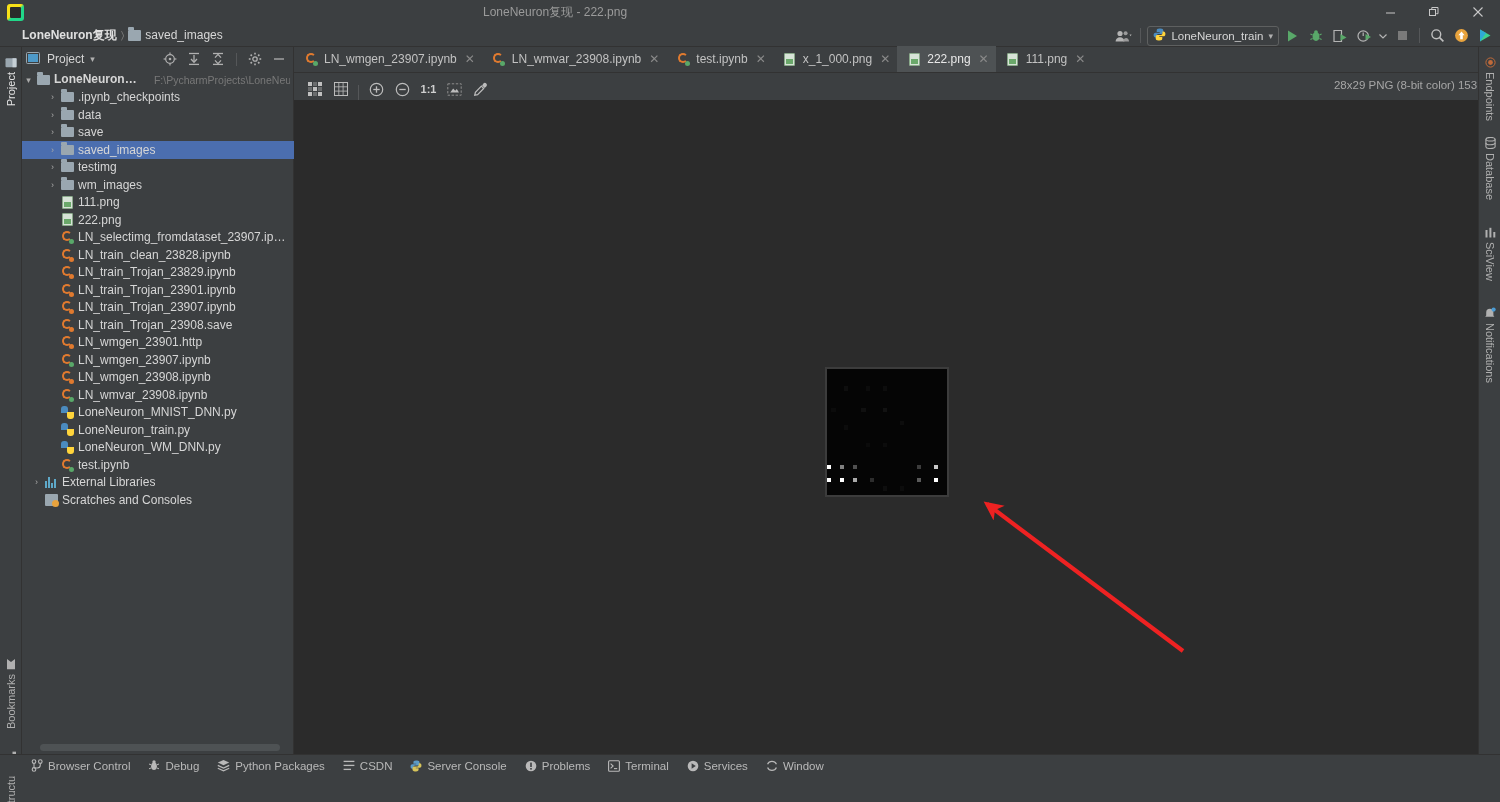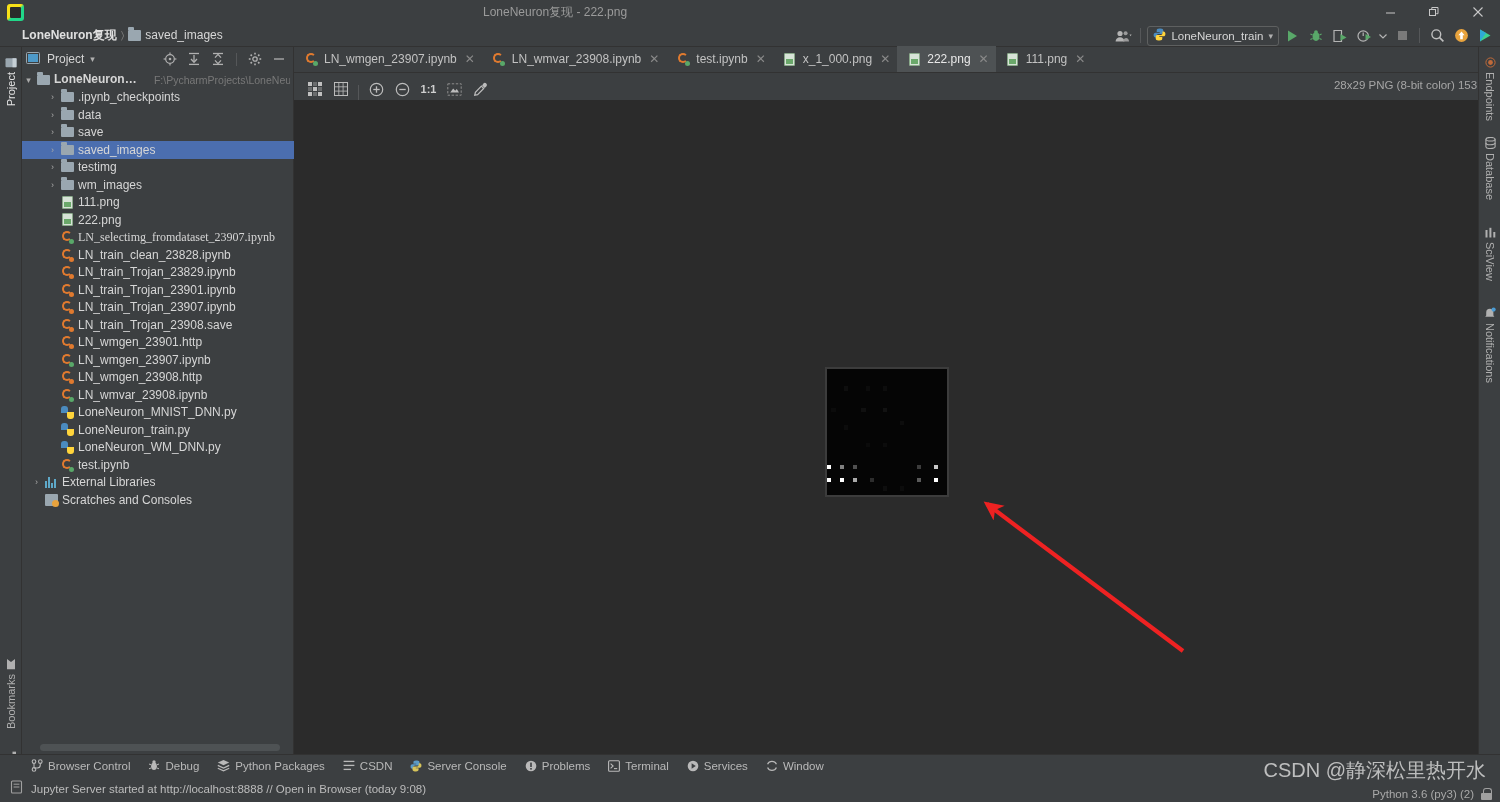--- a/index.html
+++ b/index.html
@@ -478,21 +478,21 @@
             </span>
             <span class="lbl">111.png</span>
           </div>
           <div class="row" style="padding-left: 24px;">
             <span class="arrow"></span>
             <span class="ico">
               <span class="pngico"></span>
             </span>
             <span class="lbl">222.png</span>
           </div>
-          <div class="row" style="padding-left: 24px; font-family: Liberation Serif, serif;">
+          <div class="row" style="padding-left: 24px;">
             <span class="arrow"></span>
             <span class="ico">
               <span class="nbico">
                 <span class="ring"></span>
                 <span class="dot" style="background:#59a869"></span>
               </span>
             </span>
             <span class="lbl">LN_selectimg_fromdataset_23907.ipynb</span>
           </div>
           <div class="row" style="padding-left: 24px;">
@@ -566,21 +566,21 @@
             <span class="lbl">LN_wmgen_23907.ipynb</span>
           </div>
           <div class="row" style="padding-left: 24px;">
             <span class="arrow"></span>
             <span class="ico">
               <span class="nbico">
                 <span class="ring"></span>
                 <span class="dot" style="background:#e07a2f"></span>
               </span>
             </span>
-            <span class="lbl">LN_wmgen_23908.http</span>
+            <span class="lbl">LN_wmgen_23908.ipynb</span>
           </div>
           <div class="row" style="padding-left: 24px;">
             <span class="arrow"></span>
             <span class="ico">
               <span class="nbico">
                 <span class="ring"></span>
                 <span class="dot" style="background:#59a869"></span>
               </span>
             </span>
             <span class="lbl">LN_wmvar_23908.ipynb</span>
@@ -1706,30 +1706,15 @@
         <span style="display: flex;">
           <svg width="12" height="12" viewBox="0 0 12 12">
             <path d="M1.6 7.4 a4.8 4.8 0 0 0 8.8 0" fill="none" stroke="#b9b9b9" stroke-width="1.2"></path>
             <path d="M10.4 4.2 a4.8 4.8 0 0 0 -8.8 0" fill="none" stroke="#b9b9b9" stroke-width="1.2"></path>
           </svg>
         </span>
         <span>Window</span>
       </div>
     </div>
 
-  <div class="statusbar">
-    <span style="margin-left:10px">
-      <svg width="13" height="14" viewBox="0 0 13 14">
-        <rect x="1.5" y="1" width="10" height="12" rx="1" fill="none" stroke="#a0a0a0" stroke-width="1.1"></rect>
-        <line x1="3.6" y1="4.2" x2="9.4" y2="4.2" stroke="#a0a0a0" stroke-width="1"></line>
-        <line x1="3.6" y1="7" x2="9.4" y2="7" stroke="#a0a0a0" stroke-width="1"></line>
-      </svg>
-    </span>
-    <span class="status-msg">Jupyter Server started at http://localhost:8888 // Open in Browser (today 9:08)</span>
-    <div class="status-right">
-      <span>Python 3.6 (py3) (2)</span>
-      <span class="lockico"></span>
-    </div>
-  </div>
-
-  <div class="watermark">CSDN @静深松里热开水</div>
+
 
 </div>
 
 </body></html>

